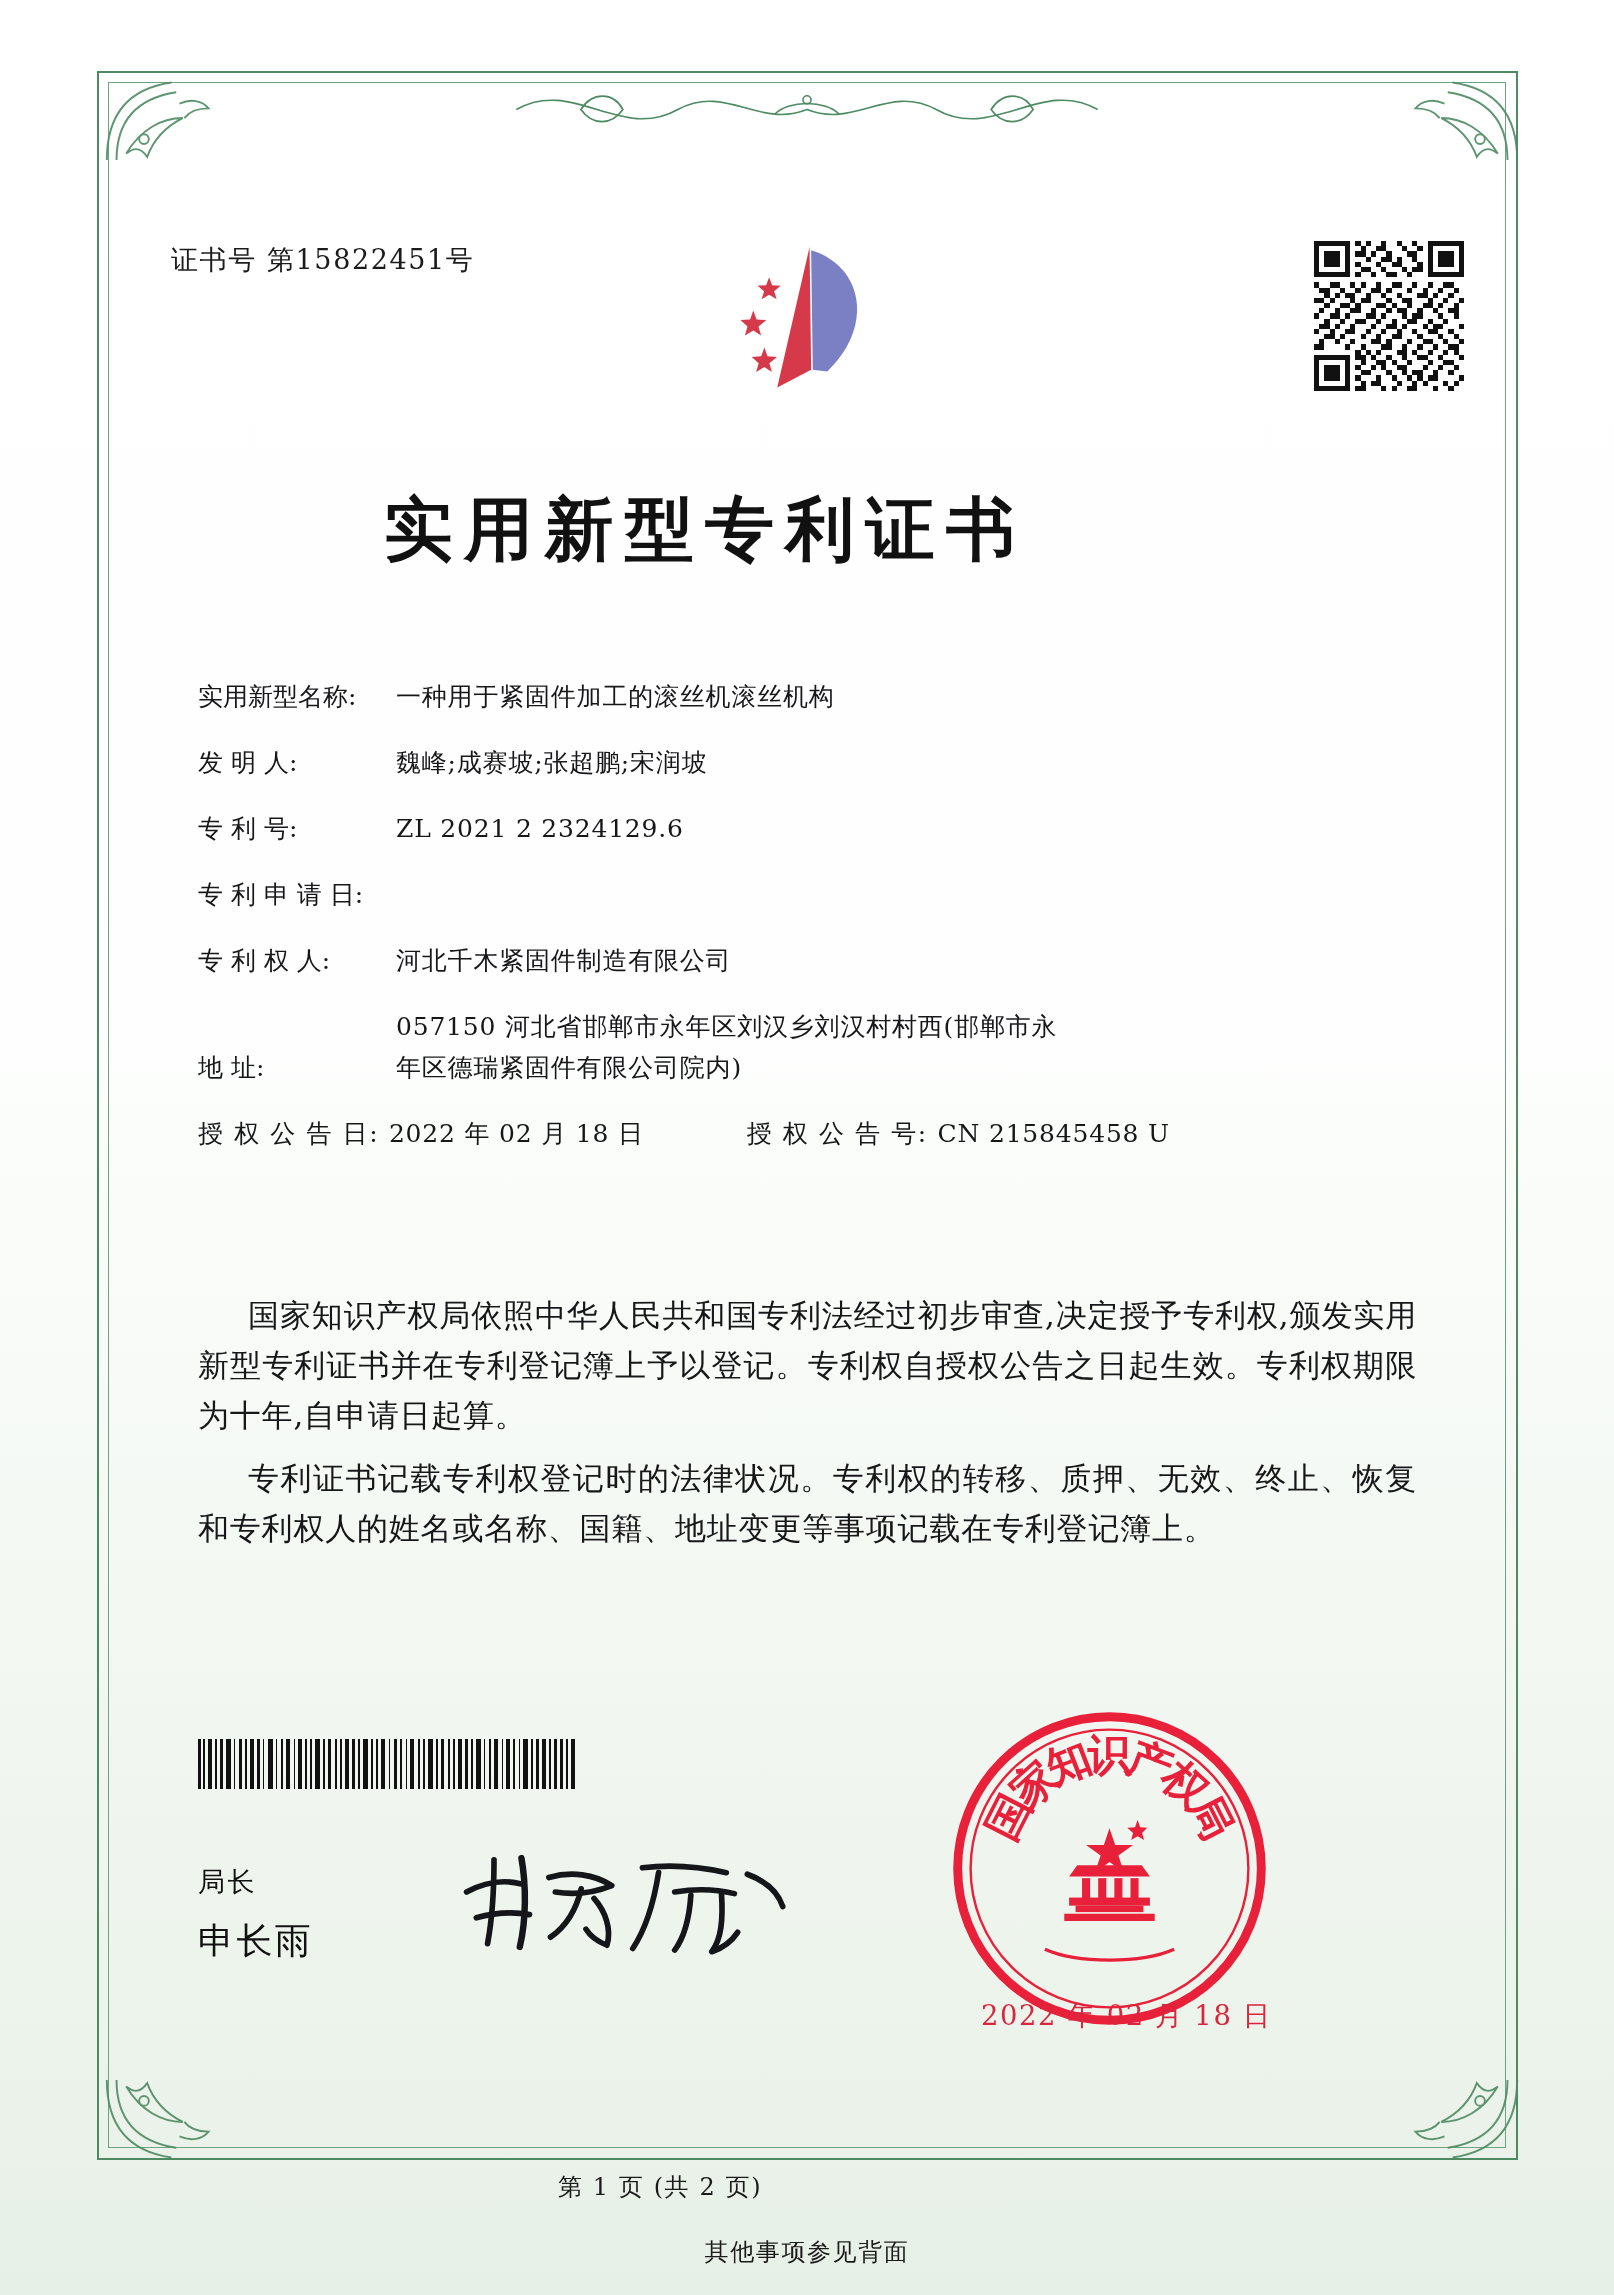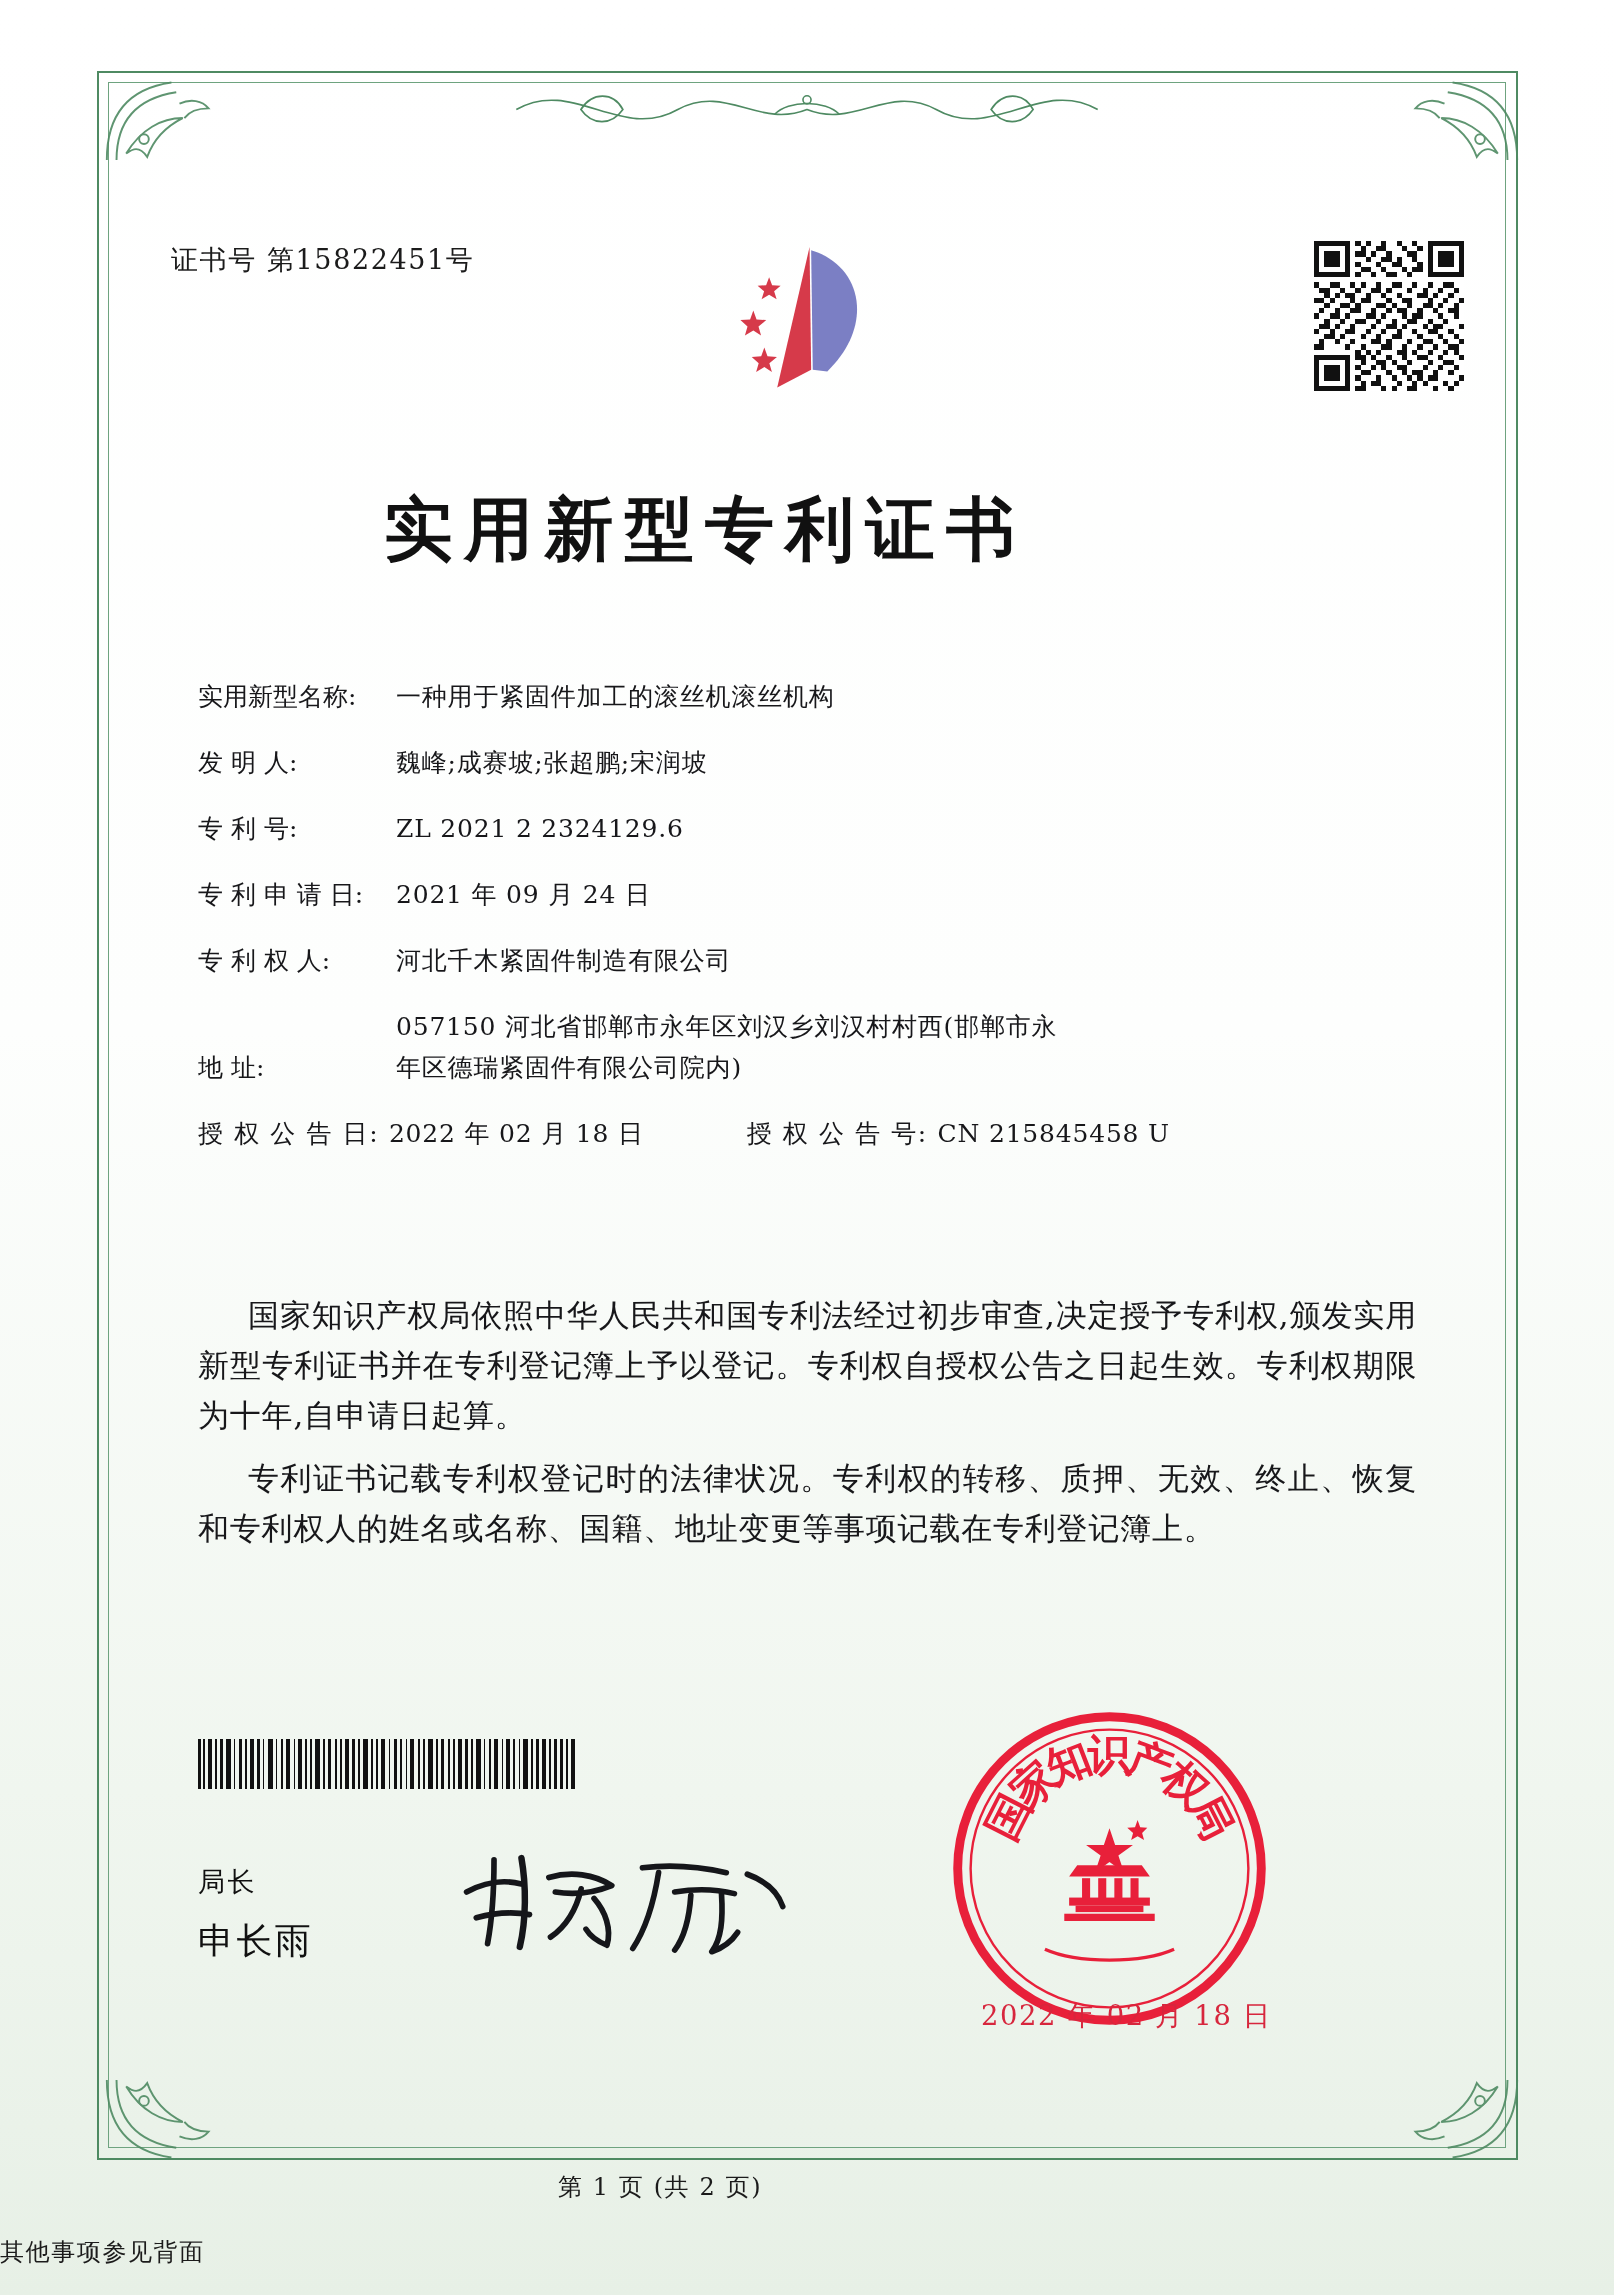--- a/index.html
+++ b/index.html
@@ -230,21 +230,21 @@
     text-align: center;
     font-size: 24px;
     color: #1b1b1b;
     letter-spacing: 1.6px;
   }
   .back-note {
     position: absolute;
     left: 0;
     top: 2236px;
     width: 1614px;
-    text-align: left;
+    text-align: center;
     font-size: 24px;
     color: #1b1b1b;
     letter-spacing: 1.6px;
   }
 </style>
 </head>
 <body>
 
 <div class="page">
 
@@ -546,21 +546,20 @@
       <div class="field-value">魏峰;成赛坡;张超鹏;宋润坡</div>
     </div>
 
     <div class="field-row">
       <div class="field-label">专    利    号:</div>
       <div class="field-value">ZL 2021 2 2324129.6</div>
     </div>
 
     <div class="field-row">
       <div class="field-label">专 利 申 请 日:</div>
-      <div class="field-value">2021 年 09 月 24 日</div>
     </div>
 
     <div class="field-row">
       <div class="field-label">专  利  权  人:</div>
       <div class="field-value">河北千木紧固件制造有限公司</div>
     </div>
 
     <div class="field-row">
       <div class="field-label">地          址:</div>
       <div class="field-value">

